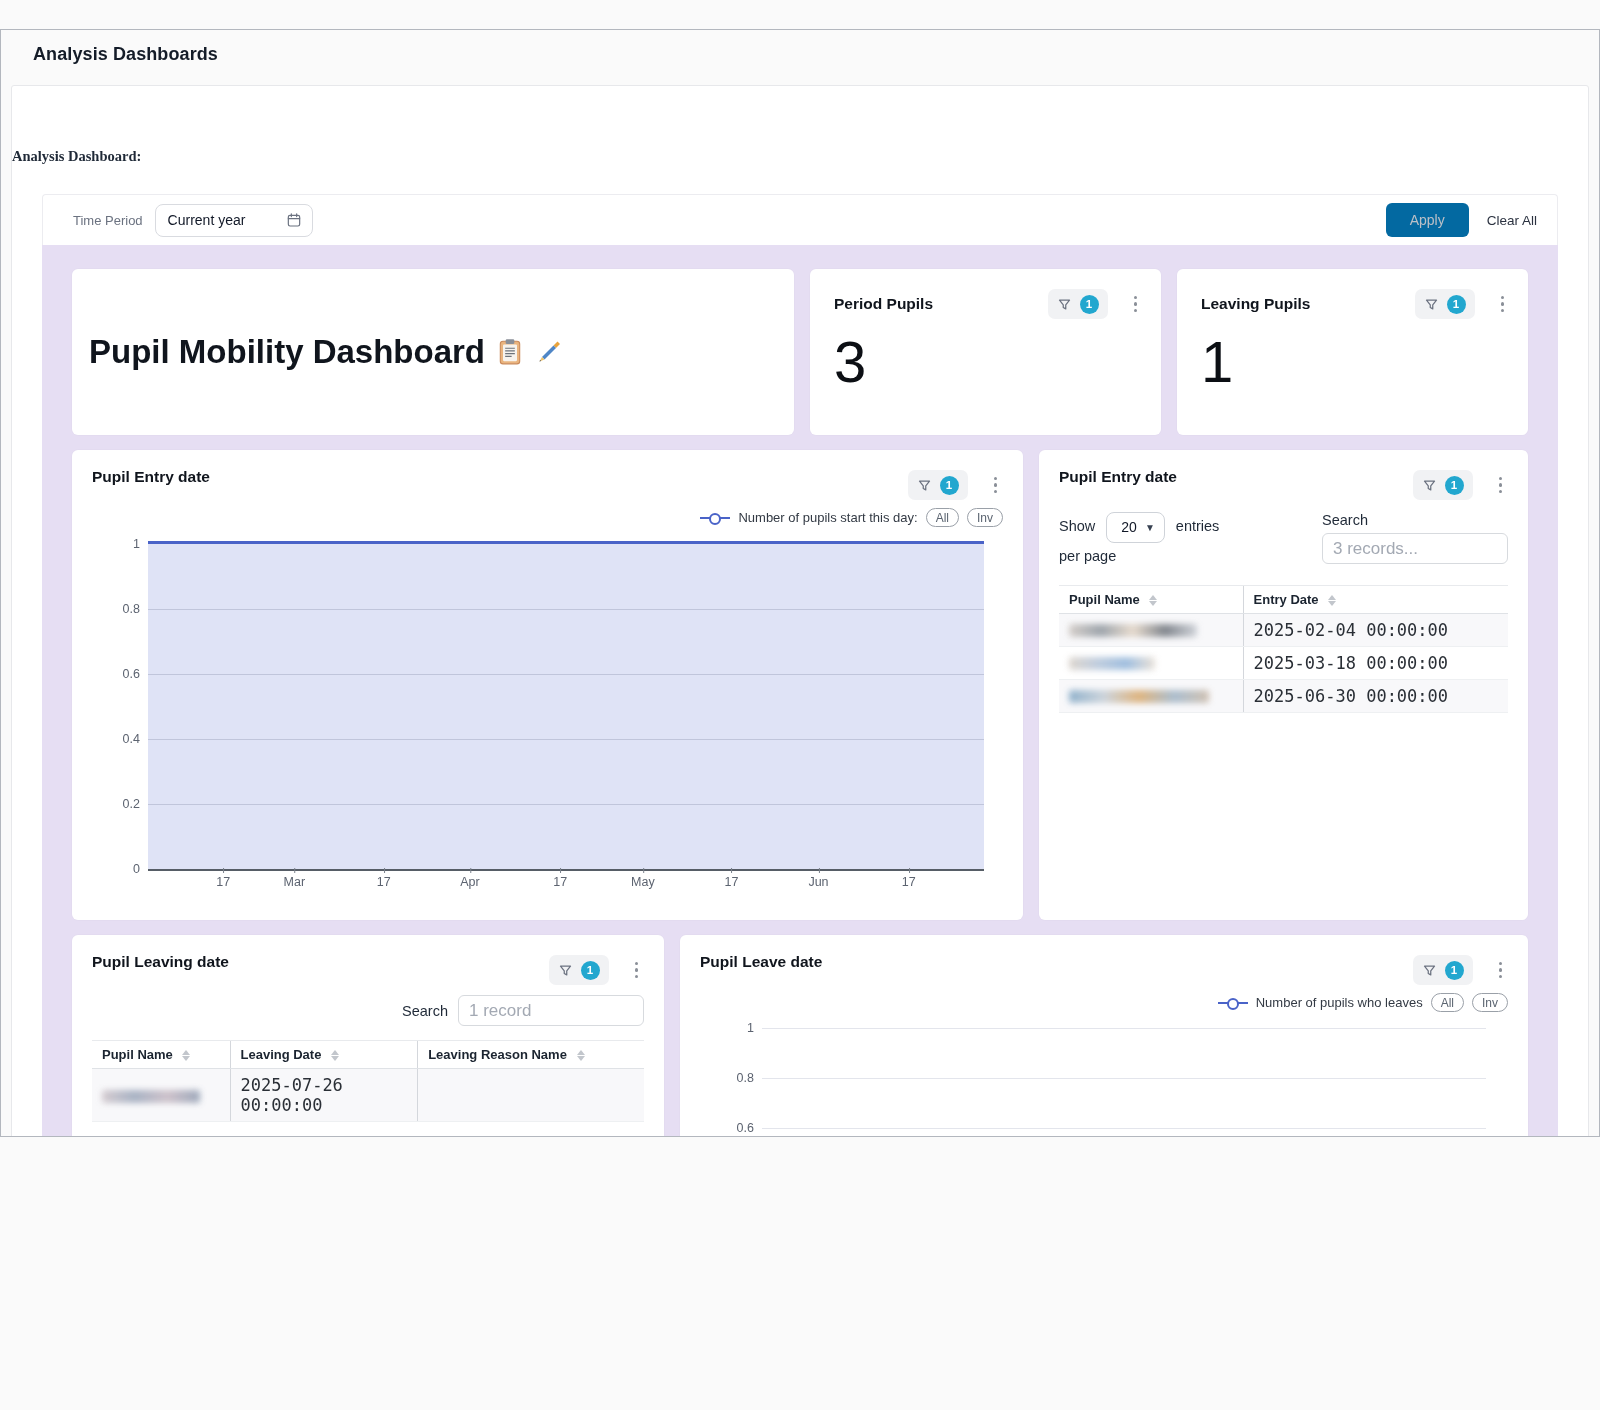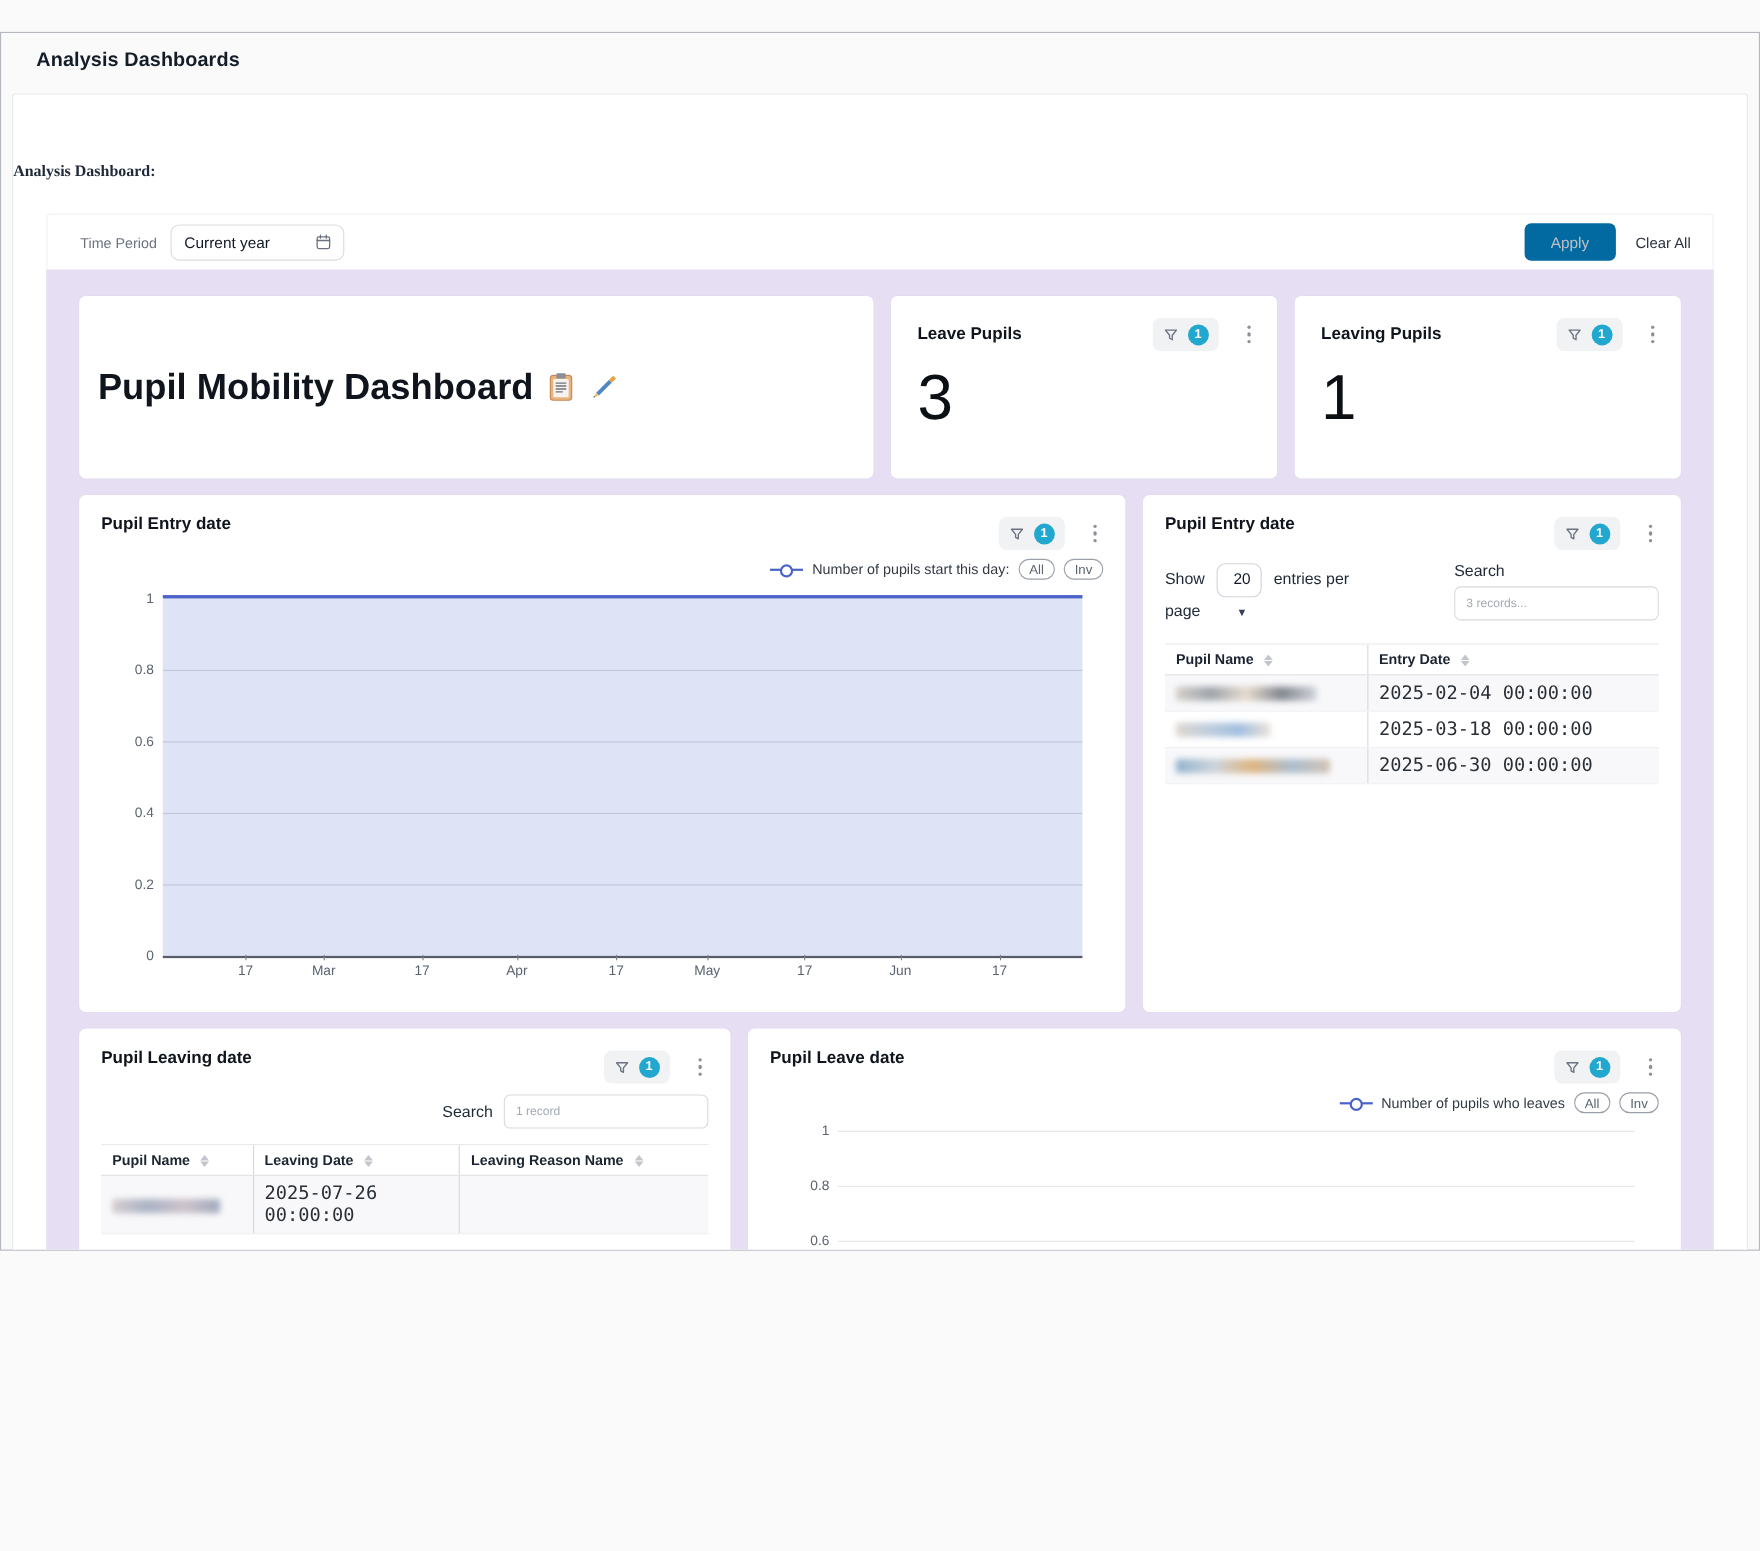--- a/index.html
+++ b/index.html
@@ -72,25 +72,25 @@
   .entry-plot .grid { background:rgba(110,120,150,0.28); }
   .entry-xrow { height:34px; }
 
   
   .leave-plot { margin:16px 14px 0 62px; height:251px; position:relative; border-bottom:2px solid #6e747d; width:724px; }
   .leave-plot .grid { background:#e3e5ec; }
 
   
   .tbl-controls { display:flex; justify-content:space-between; margin-top:12px; }
   .show-wrap { width:180px; font-size:14.5px; color:#1f2937; line-height:1.9; }
-  .pp-select { display:inline-flex; align-items:center; gap:8px; border:1px solid #cfd3d9; border-radius:8px; height:31px; padding:0 9px 0 14px; margin:0 7px; vertical-align:middle; cursor:pointer; font-size:14px; color:#111827;flex-direction:column; }
+  .pp-select { display:inline-flex; align-items:center; gap:8px; border:1px solid #cfd3d9; border-radius:8px; height:31px; padding:0 9px 0 14px; margin:0 7px; vertical-align:middle; cursor:pointer; font-size:14px; color:#111827; }
   .pp-select .caret { font-size:10px; color:#374151; }
   .search-wrap { text-align:left; }
   .search-label { font-size:14.5px; color:#1f2937; display:block; margin-bottom:5px; }
-  .search-input { border:1px solid #d7dade; border-radius:6px; height:31px; padding:0 10px; font-size:11px; font-family:inherit; color:#374151; width:186px; }
+  .search-input { border:1px solid #d7dade; border-radius:6px; height:31px; padding:0 10px; font-size:17px; font-family:inherit; color:#374151; width:186px; }
   .search-input::placeholder { color:#a3a9b3; }
   .search-inline { display:flex; align-items:center; justify-content:flex-end; gap:10px; margin-top:10px; }
   .search-inline .search-label { margin:0; display:inline; }
 
   table.data { border-collapse:collapse; width:100%; margin-top:14px; font-size:13px; }
   table.data th { text-align:left; font-weight:700; color:#1b2430; padding:6px 10px; border-top:1px solid #e8eaed; border-bottom:1px solid #dfe2e6; white-space:nowrap; }
   table.data td { padding:6px 10px; color:#2a2f36; border-bottom:1px solid #eef0f2; }
   table.data .vline { border-left:1px solid #d4d7dc; }
   table.data tbody tr:nth-child(odd) { background:#f8f8fa; }
   .mono { font-family:"DejaVu Sans Mono", monospace; font-size:17px; letter-spacing:0; }
@@ -165,21 +165,21 @@
                 <path d="M22.5 3.5l2.5 2.5-4 4-2.5-2.5z" fill="#e8a33d"></path>
                 <path d="M18.5 7.5l2.5 2.5L9.5 21.5 7 19z" fill="#4f86c6"></path>
                 <path d="M7 19l2.5 2.5L4.5 23.5z" fill="#f0c36b"></path>
                 <path d="M4.5 23.5l1.6-.55-1.05-1.05z" fill="#3c4654"></path>
               </svg>
           </span>
         </div>
 
         <div class="card kpi-card">
           <div class="kpi-head">
-            <span class="kpi-title">Leave Pupils</span>
+            <span class="kpi-title">Period Pupils</span>
             <div class="head-controls">
               <div class="chip">
                 <span>
                   <svg class="ic" width="15" height="15" viewBox="0 0 24 24" fill="none" stroke="#6b7280" stroke-width="2" stroke-linejoin="round">
                       <path d="M4 5h16l-6 7.5V19l-4-2.2v-4.3z"></path>
                     </svg>
                 </span>
                 <span class="badge">1</span>
               </div>
               <div class="kebab">

